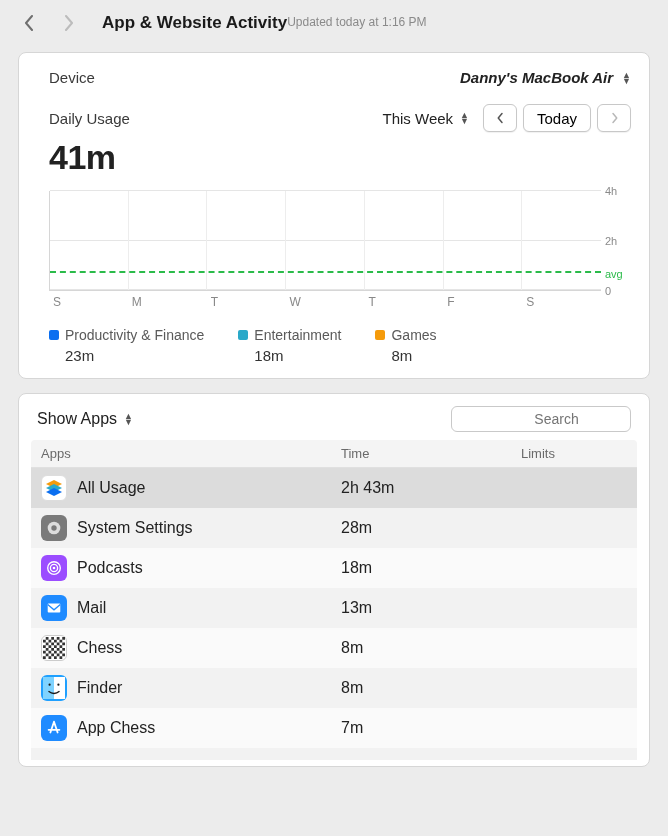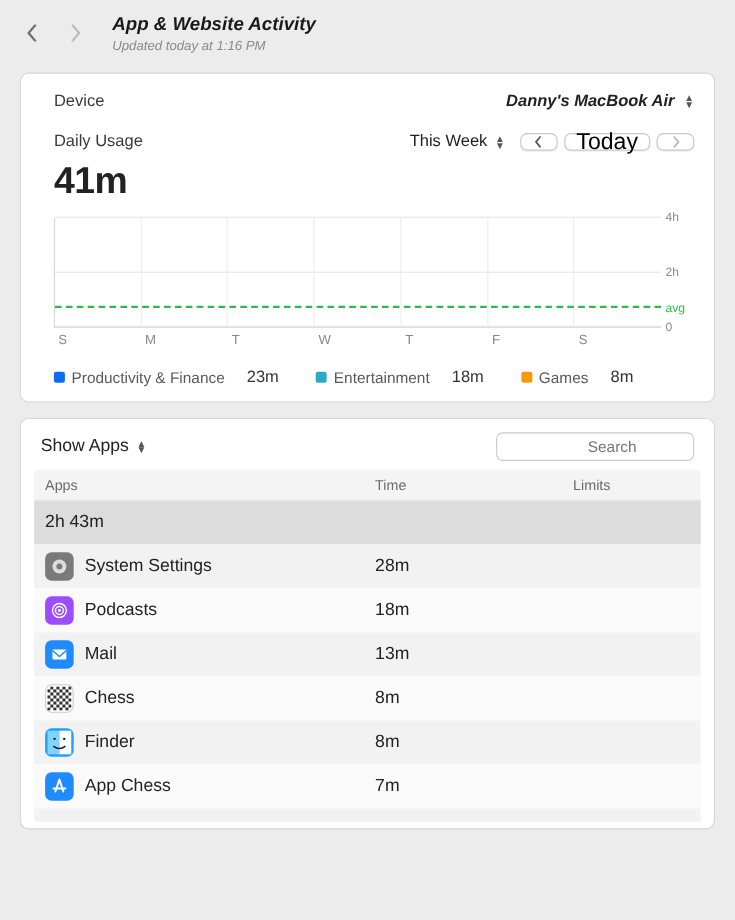--- a/index.html
+++ b/index.html
@@ -2,58 +2,58 @@
 <html><head>
 <meta charset="utf-8">
 <style>
   * { box-sizing: border-box; margin: 0; padding: 0; }
   html, body { width: 668px; height: 836px; font-family: -apple-system, "Helvetica Neue", Arial, sans-serif; background:#ececec; color:#222; }
   .window { width:668px; height:836px; background:#ececec; }
   .header { display:flex; align-items:center; padding:12px 18px 4px 18px; gap:14px; }
   .nav-arrows { display:flex; gap:18px; margin-right:8px; }
   .nav-arrow { width:22px; height:22px; display:flex; align-items:center; justify-content:center; border:none; background:none; color:#9a9a9a; font-size:20px; cursor:pointer; }
   .nav-arrow.enabled { color:#555; }
-  .title-block { display:flex; flex-direction:column;font-style:italic; }
+  .title-block { display:flex; flex-direction:row; }
   .title { font-size:17px; font-weight:700; color:#1a1a1a; }
   .subtitle { font-size:12px; color:#8a8a8a; margin-top:2px; }
 
   .panel { margin:14px 18px 8px 18px; background:#fff; border:1px solid #d6d6d6; border-radius:8px; padding:16px 18px 14px 30px; }
 
   .row { display:flex; align-items:center; justify-content:space-between; }
   .label { font-size:15px; color:#3a3a3a; }
 
   .device-select { display:flex; align-items:center; gap:6px; font-size:15px; font-weight:600;font-style:italic; }
   .stepper-icons { flex-direction:column; display:inline-flex; line-height:6px; font-size:9px; color:#555; margin-left:3px; }
 
   .usage-row { margin-top:18px; }
   .usage-right { display:flex; align-items:center; gap:10px; }
   .dropdown { display:inline-flex; align-items:center; gap:4px; font-size:15px; font-weight:500; padding:2px 8px; border-radius:6px; background:#f0f0f0; border:1px solid #dcdcdc; cursor:pointer; }
   .pill-group { display:flex; gap:6px; }
-  .pill { height:16px; min-width:34px; padding:0 10px; background:#fff; border:1px solid #c8c8c8; border-radius:6px; box-shadow:0 1px 1px rgba(0,0,0,.06); display:flex; align-items:center; justify-content:center; font-size:21px; cursor:pointer; }
+  .pill { height:28px; min-width:34px; padding:0 10px; background:#fff; border:1px solid #c8c8c8; border-radius:6px; box-shadow:0 1px 1px rgba(0,0,0,.06); display:flex; align-items:center; justify-content:center; font-size:15px; cursor:pointer; }
   .pill svg { width:9px; height:12px; }
 
   .big-time { font-size:34px; font-weight:600; margin-top:6px; color:#222; letter-spacing:-0.5px;}
 
   .chart-wrap { display:flex; margin-top:14px; }
   .chart { flex:1; position:relative; height:100px; border:1px solid #d6d6d6; border-top:none; border-right:none; }
   .chart .gridline { position:absolute; left:0; right:0; border-top:1px solid #e5e5e5; }
   .chart .cols { position:absolute; inset:0; display:grid; grid-template-columns:repeat(7,1fr); }
   .chart .col { border-right:1px solid #ededed; position:relative; }
   .chart .col:last-child { border-right:none; }
   .chart .avg-line { position:absolute; left:0; right:0; border-top:2px dashed #2bbb4a; }
   .chart .bar { position:absolute; left:0%; width:60%; bottom:0; display:flex; flex-direction:column-reverse; }
   .chart .seg { width:100%; }
   .yaxis { width:30px; position:relative; font-size:11px; color:#8a8a8a; }
   .yaxis span { position:absolute; left:4px; transform:translateY(-50%); }
   .yaxis .avg { color:#2bbb4a; }
   .xaxis { display:grid; grid-template-columns:repeat(7,1fr); margin-top:4px; padding-right:30px; font-size:12px; color:#888; }
   .xaxis div { padding-left:4px; }
 
   .legend { display:flex; gap:34px; margin-top:18px; font-size:14px; }
-  .leg-item { display:flex; gap:4px; }
+  .leg-item { display:flex; flex-direction:column; gap:4px; }
   .leg-top { display:flex; align-items:center; gap:6px; color:#5a5a5a; }
   .leg-swatch { width:10px; height:10px; border-radius:2px; }
   .leg-time { font-size:15px; color:#333; padding-left:16px; }
 
   
   .panel.bottom { padding:12px 12px 6px 12px; }
   .apps-header { display:flex; align-items:center; justify-content:space-between; padding:0 6px 8px 6px; }
   .show-apps { display:inline-flex; align-items:center; gap:4px; font-size:16px; font-weight:500; cursor:pointer; }
   .search { display:flex; align-items:center; gap:6px; border:1px solid #c9c9c9; border-radius:6px; background:#fff; height:26px; padding:0 8px; width:180px; }
   .search input { border:none; outline:none; font-size:14px; color:#666; flex:1; background:transparent;text-align:center; }
@@ -230,20 +230,30 @@
       </div>
     </div>
 
     <div class="table-head">
       <div>Apps</div>
       <div>Time</div>
       <div>Limits</div>
     </div>
     <div class="table-body" id="table-body">
         <div class="app-row selected">
+          <div class="app-name">
+            <div class="app-icon" style="background: rgb(255, 255, 255); border: 1px solid rgb(221, 221, 221);">
+              <svg width="20" height="20" viewBox="0 0 20 20">
+                <polygon points="10,2 18,6 10,10 2,6" fill="#f59b0b"></polygon>
+                <polygon points="10,6 18,10 10,14 2,10" fill="#2aa9c9"></polygon>
+                <polygon points="10,10 18,14 10,18 2,14" fill="#0a6ef0"></polygon>
+              </svg>
+            </div>
+            <span>All Usage</span>
+          </div>
           <div>2h 43m</div>
           <div></div>
         </div>
         <div class="app-row">
           <div class="app-name">
             <div class="app-icon" style="background: rgb(122, 122, 122);">
               <svg width="18" height="18" viewBox="0 0 20 20">
                 <circle cx="10" cy="10" r="7" fill="#ddd"></circle>
                 <circle cx="10" cy="10" r="3" fill="#7a7a7a"></circle>
               </svg>

